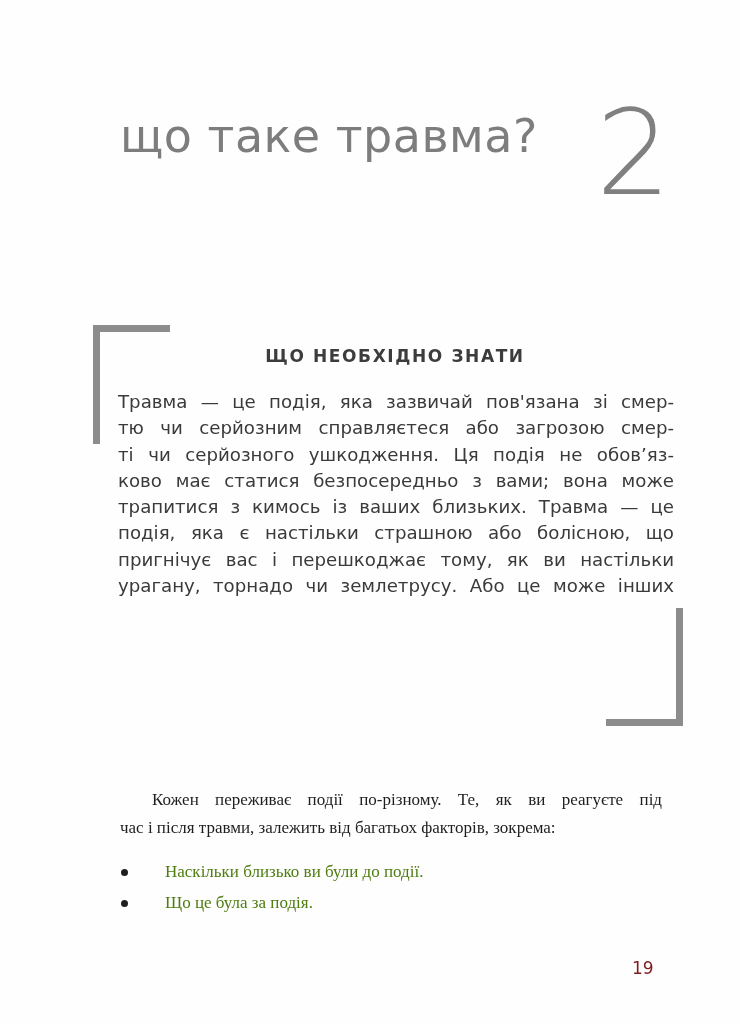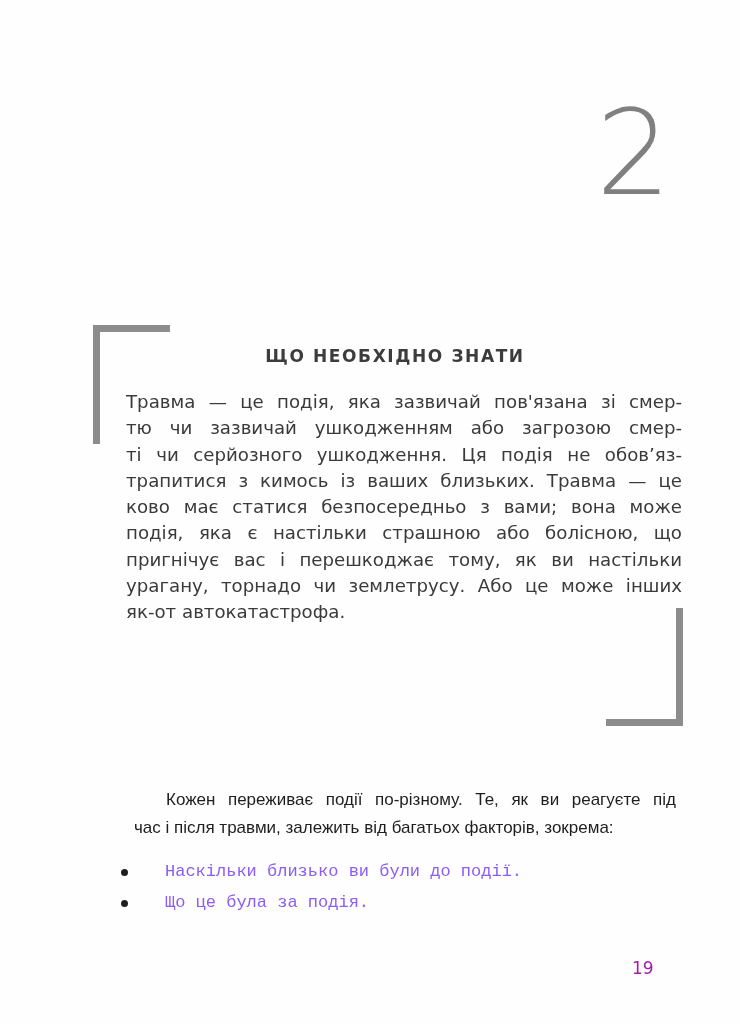--- a/index.html
+++ b/index.html
@@ -28,68 +28,68 @@
     .box-heading {
       position: absolute; left: 118px; width: 554px; top: 344px;
       text-align: center;
       font-family: "DejaVu Sans", sans-serif;
       font-weight: bold; font-size: 17px; letter-spacing: 1.6px;
       color: #3c3c3c; line-height: 24px;
     }
     .box-text {
       position: absolute; left: 118px; top: 389px; width: 556px;
       font-family: "DejaVu Sans", sans-serif;
-      font-size: 18.2px; line-height: 26.3px; color: #3a3a3a; margin-left: 8px;
+      font-size: 18.2px; line-height: 26.3px; color: #3a3a3a;
     }
     .box-line { white-space: nowrap; display: block; text-align: justify; text-align-last: justify; height: 26.3px; }
     .box-line.last { text-align-last: left; }
 
     .body-text {
-      position: absolute; left: 134px; top: 786px; width: 542px;
-      font-family: Liberation Sans, sans-serif;
+      position: absolute; left: 120px; top: 786px; width: 542px;
+      font-family: Liberation Serif, serif;
       font-size: 17px; line-height: 28px; color: #1e1e1e;
     }
     .body-line { display: block; white-space: nowrap; text-align: justify; text-align-last: justify; height: 28px; }
     .body-line.indent { padding-left: 32px; }
     .body-line.last { text-align-last: left; }
 
     .bullet-list { position: absolute; left: 118px; top: 856px; list-style: none; margin: 0; padding: 0;
-      font-family: Liberation Mono, monospace; font-size: 17px; line-height: 31px; color: #8b5cf6; }
+      font-family: Liberation Serif, serif; font-size: 17px; line-height: 31px; color: #4d7c0f; }
     .bullet-item { position: relative; padding-left: 47px; height: 31px; white-space: nowrap; }
     .bullet-dot { position: absolute; left: 3px; top: 13px; width: 7px; height: 7px; border-radius: 50%; background: #1e1e1e; }
 
     .page-number {
       position: absolute; left: 632px; top: 958px;
-      font-family: "DejaVu Sans", sans-serif; font-size: 17px; color: #a21caf;
+      font-family: "DejaVu Sans", sans-serif; font-size: 17px; color: #7f1d1d;
     }
   </style>
 </head>
 <body>
 
 <div class="page">
 
+  <div class="chapter-title">що таке травма?</div>
   <div class="chapter-number">2</div>
 
   <div class="bracket br-tl-v"></div>
   <div class="bracket br-tl-h"></div>
   <div class="bracket br-br-v"></div>
   <div class="bracket br-br-h"></div>
 
   <div class="box-heading">ЩО НЕОБХІДНО ЗНАТИ</div>
 
   <div class="box-text">
     <span class="box-line">Травма — це подія, яка зазвичай пов'язана зі смер-</span>
-    <span class="box-line">тю чи зазвичай ушкодженням або загрозою смер-</span>
+    <span class="box-line">тю чи серйозним справляєтеся або загрозою смер-</span>
     <span class="box-line">ті чи серйозного ушкодження. Ця подія не обов’яз-</span>
+    <span class="box-line">ково має статися безпосередньо з вами; вона може</span>
     <span class="box-line">трапитися з кимось із ваших близьких. Травма — це</span>
-    <span class="box-line">ково має статися безпосередньо з вами; вона може</span>
     <span class="box-line">подія, яка є настільки страшною або болісною, що</span>
     <span class="box-line">пригнічує вас і перешкоджає тому, як ви настільки</span>
     <span class="box-line">урагану, торнадо чи землетрусу. Або це може інших</span>
-    <span class="box-line last">як-от автокатастрофа.</span>
   </div>
 
   <div class="body-text">
     <span class="body-line indent">Кожен переживає події по-різному. Те, як ви реагуєте під</span>
     <span class="body-line last">час і після травми, залежить від багатьох факторів, зокрема:</span>
   </div>
 
   <ul class="bullet-list">
     <li class="bullet-item">
       <span class="bullet-dot"></span>

